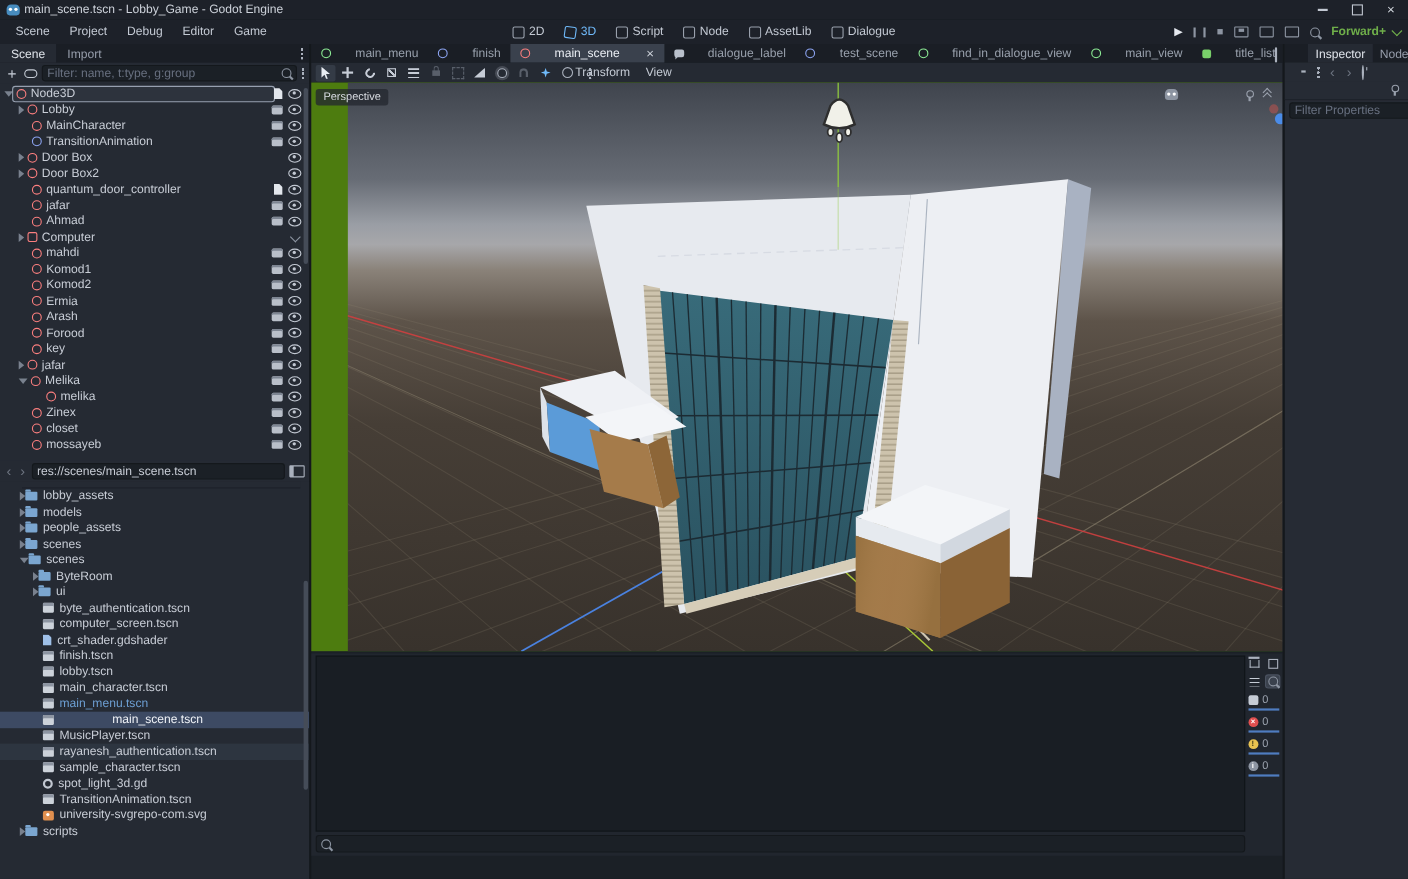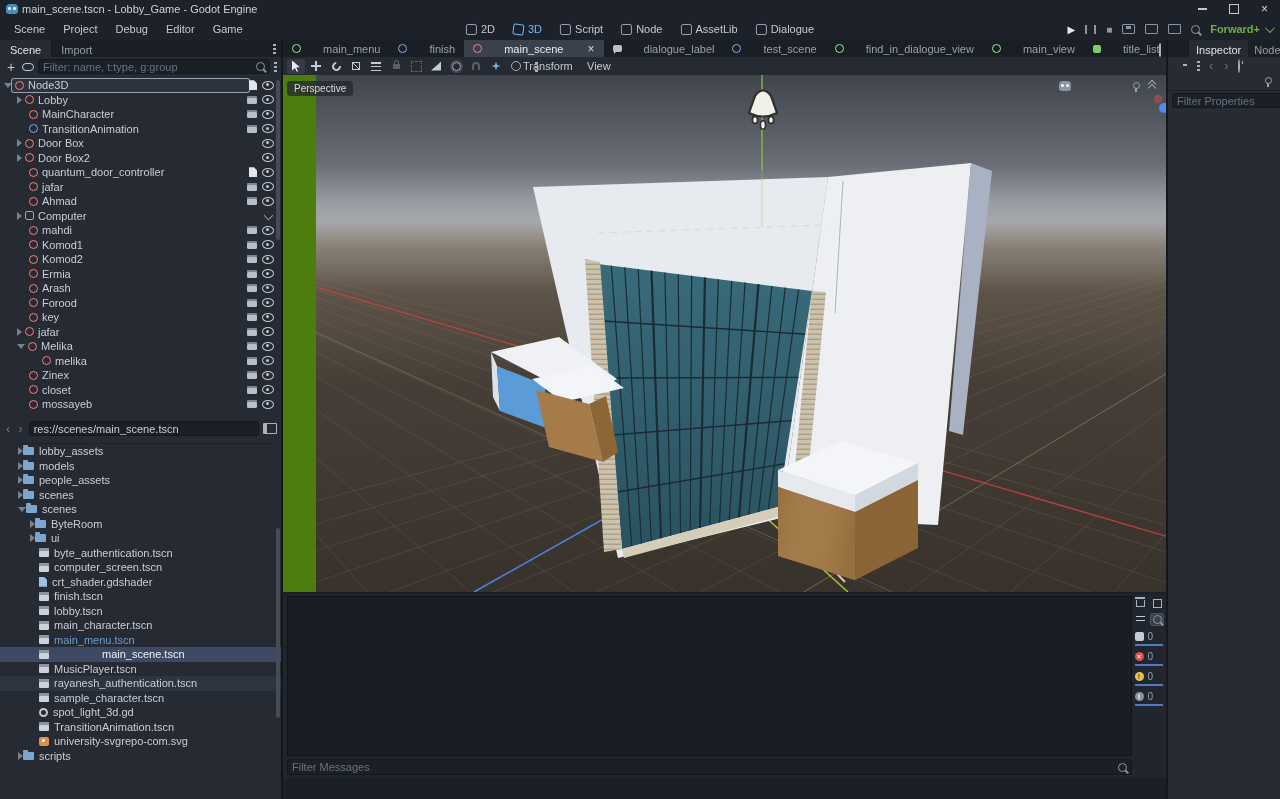--- a/index.html
+++ b/index.html
@@ -892,21 +892,20 @@
         <circle cx="848" cy="33" r="5" fill="#4b8ce8"></circle>
       </g>
     </svg>
     <div id="persp" class="abs">Perspective</div>
   </div>
 
   <div id="output" class="abs">
     <div id="outwell"></div>
     <div id="outfilter">
       <div class="field" style="height:14px;">
-        <input placeholder="Filter Messages" style="">
         <span class="mag-icon"></span>
       </div>
     </div>
     <div id="outrail">
       <div class="railrow">
         <span class="railbtn">
             <span class="s-trash"></span>
           </span>
         <span class="railbtn">
             <span class="s-copy"></span>

